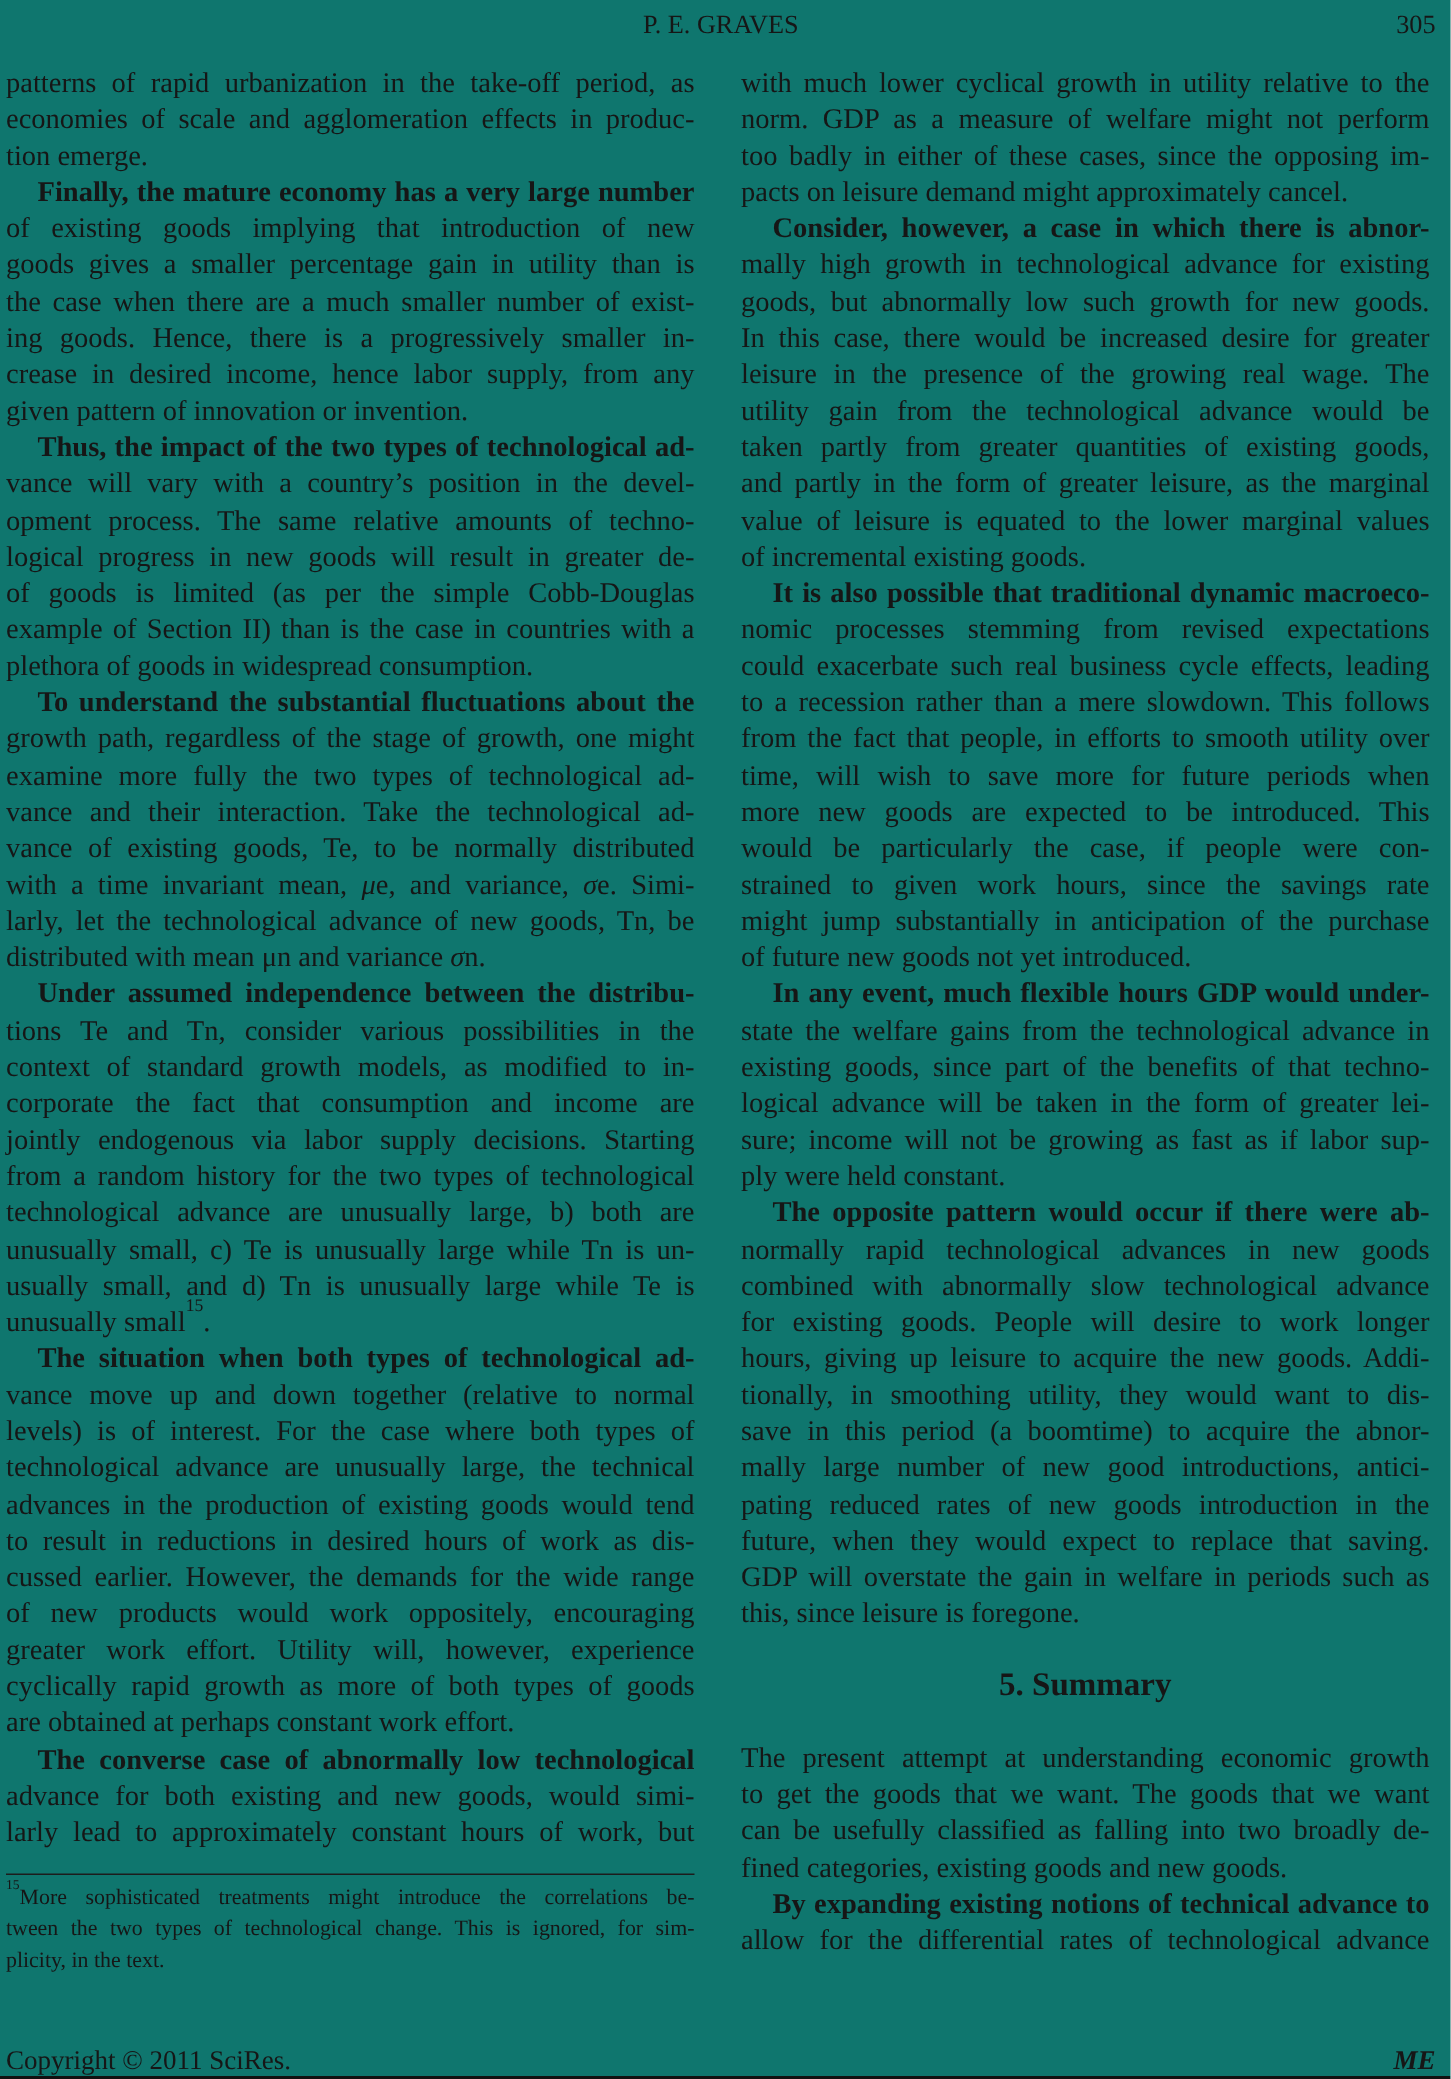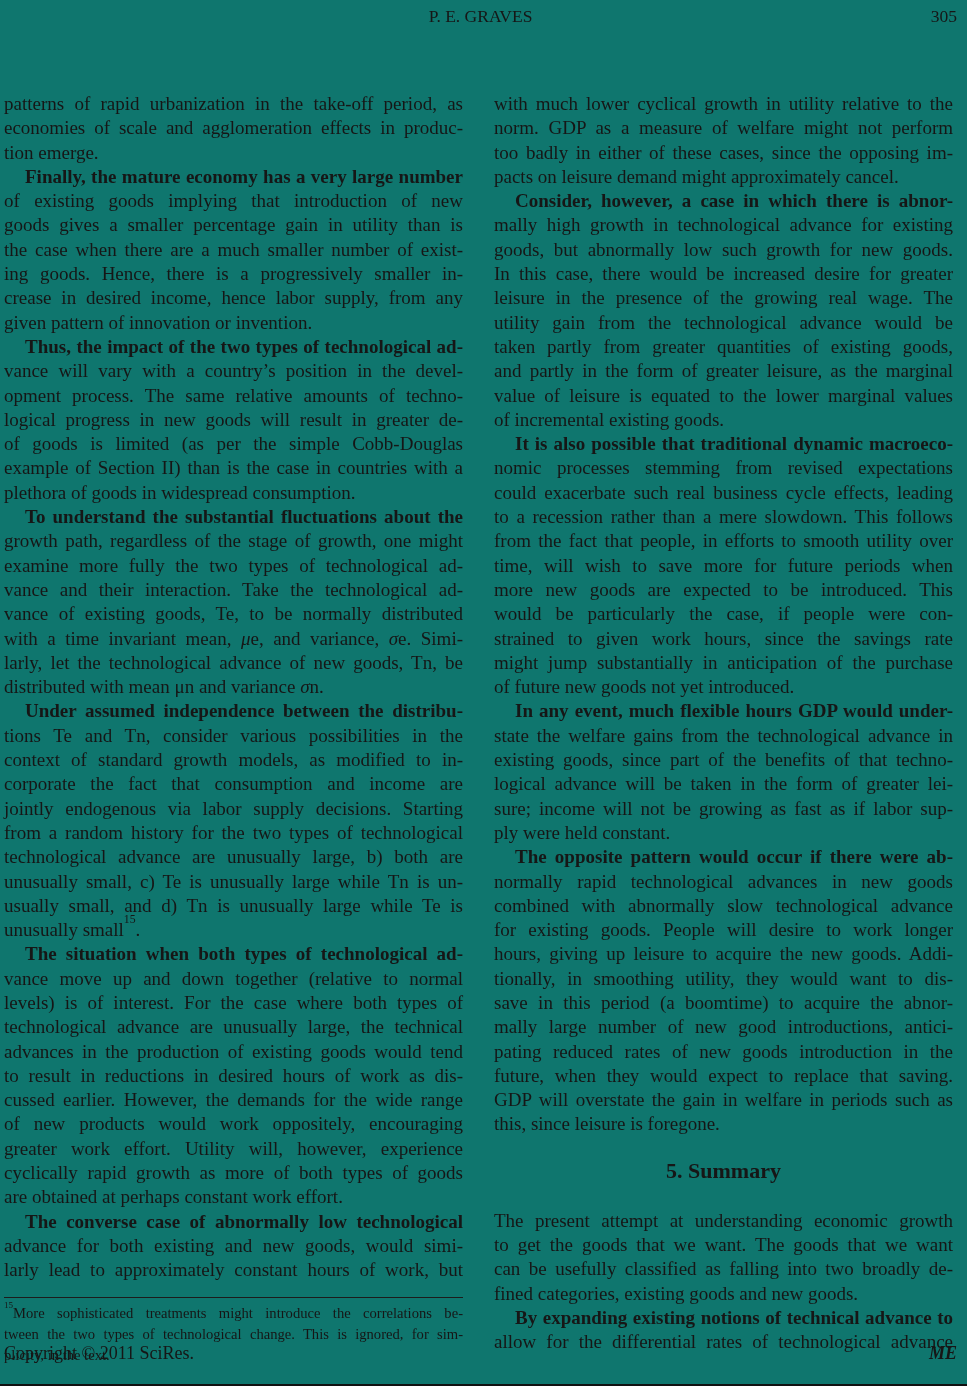--- a/index.html
+++ b/index.html
@@ -19,21 +19,21 @@
   .running-title{
     position:absolute;left:0;right:0;text-align:center;
   }
   .page-number{
     position:absolute;right:0;top:0;
   }
   .columns{
     position:absolute;top:44px;left:4px;
     display:flex;gap:31px;
   }
-  .col{width:459px;margin-top:48px;}
+  .col{width:459px;}
   .para{margin:0;padding:0;}
   .line{
     font-size:19px;
     line-height:24.3px;
     text-align:justify;
     text-align-last:justify;
     white-space:normal;
   }
   .line.last{text-align-last:left;}
   .para.indent .line:first-child{text-indent:21px;font-weight:bold;}
@@ -52,21 +52,21 @@
     font-size:14.6px;
     line-height:21px;
   }
   .section-heading{
     font-size:22px;
     font-weight:bold;
     margin:21px 0 25px 0;
     text-align:center;
   }
   .footer{
-    position:absolute;left:4px;right:10px;bottom:22px;
+    position:absolute;left:4px;right:10px;bottom:2px;
     display:flex;justify-content:space-between;align-items:baseline;
     font-size:18px;
   }
   .journal-code{font-weight:bold;font-style:italic;}
   .bottom-edge{
     position:absolute;left:0;right:0;bottom:0;height:2px;background:#111;
   }
 </style>
 </head>
 <body>

